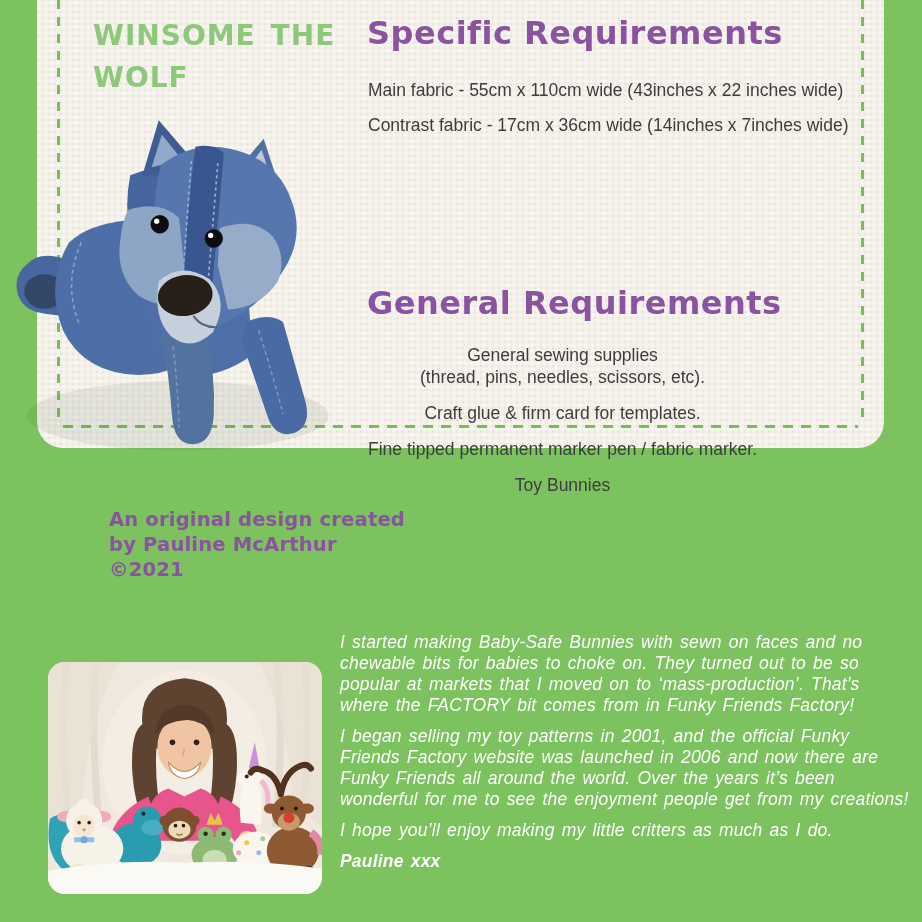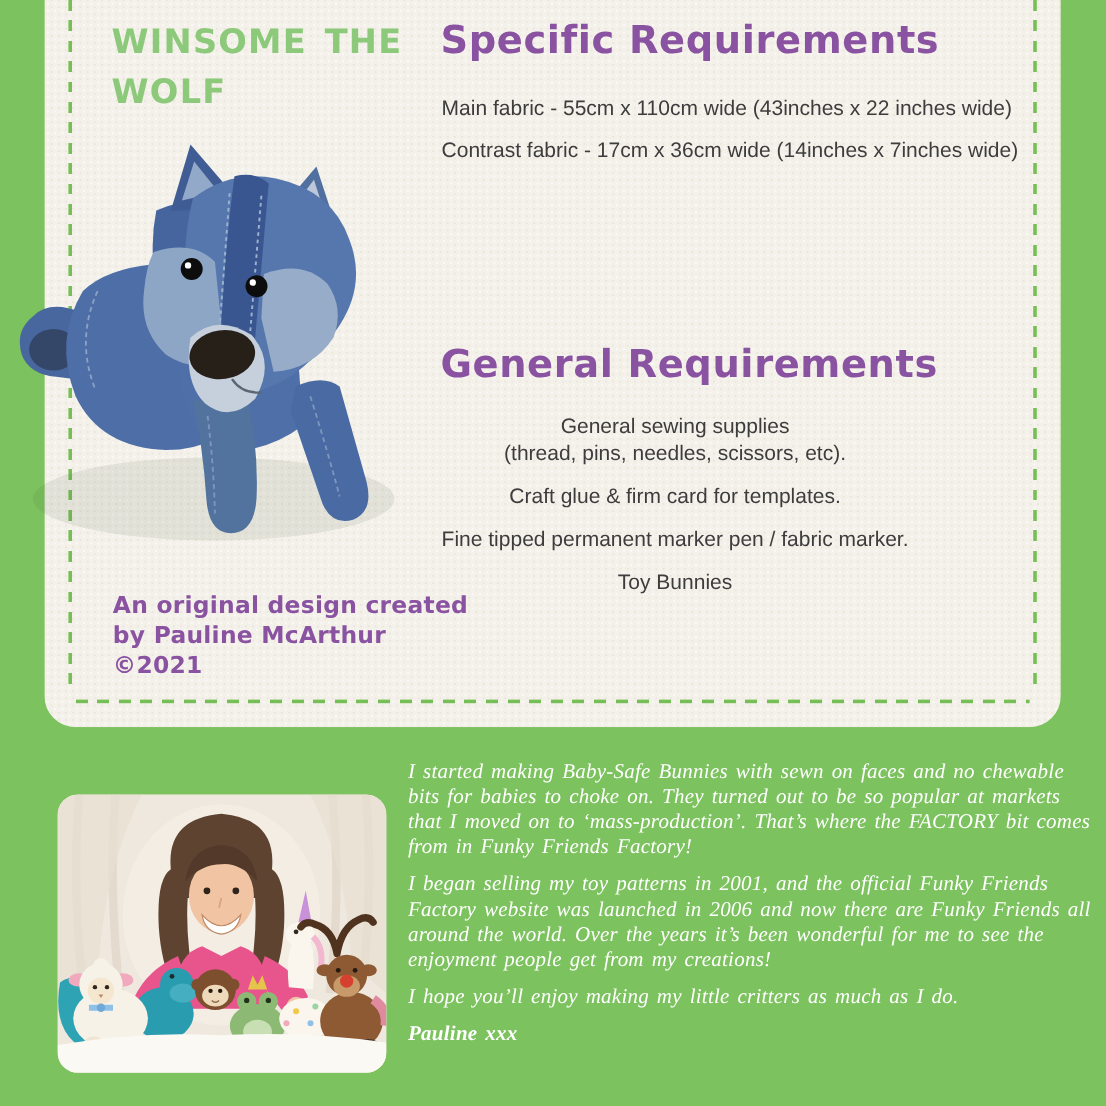--- a/index.html
+++ b/index.html
@@ -1,21 +1,21 @@
 <!DOCTYPE html>
 <html><head>
 <meta charset="utf-8">
 <style>
   html,body{margin:0;padding:0;}
   body{font-family:"Liberation Sans",sans-serif;}
   .page{position:relative;width:922px;height:922px;background:#7cc25e;overflow:hidden;}
 
   
   .card{
-    position:absolute;left:37px;top:0;width:847px;height:606px;
+    position:absolute;left:37px;top:0;width:847px;height:448px;
     background-color:#f4f1ea;
     background-image:
       radial-gradient(rgba(255,255,255,0.65) 22%, transparent 23%),
       radial-gradient(rgba(215,209,192,0.38) 22%, transparent 23%);
     background-size:6px 6px;background-position:0 0,3px 3px;
     border-radius:0 0 26px 26px;
   }
   .dash-v{position:absolute;width:3px;
     background:repeating-linear-gradient(to bottom,#76bf56 0 9px,transparent 9px 17px);}
   .dash-h{position:absolute;height:3px;
@@ -39,37 +39,37 @@
   .heading-general{top:284px;}
 
   .req-list{position:absolute;left:331px;margin:0;padding:0;list-style:none;
     color:#3d3d3d;font-size:17.5px;line-height:22px;}
   .req-list-specific{top:79px;}
   .req-list-general{top:344px;}
   .req-item{margin:0 16px 13px 0;white-space:pre-line;}
   .req-list-general .req-item{margin-bottom:14px;text-align:center;}
 
   .credit{
-    position:absolute;left:57px;top:493px;margin:0;white-space:pre-line;
+    position:absolute;left:57px;top:493px;margin:15px;white-space:pre-line;
     font-family:"DejaVu Sans",sans-serif;font-weight:bold;
     font-size:19.5px;line-height:1.28;color:#8a53a1;letter-spacing:0.2px;
   }
 
   .wolf-photo{position:absolute;left:10px;top:112px;width:326px;height:362px;}
 
   
   .bio-photo{
     position:absolute;left:48px;top:662px;width:274px;height:232px;
     border-radius:17px;overflow:hidden;background:#efe8de;
   }
   .bio-text{
     position:absolute;left:340px;top:632px;width:572px;color:#ffffff;
   }
   .bio-text p{
-    margin:0 0 10px 0;font-style:italic;font-family:Liberation Serif, serif;
+    margin:0 0 10px 0;font-style:italic;font-family:Liberation Sans, sans-serif;
     font-size:17.5px;line-height:21px;letter-spacing:0.2px;word-spacing:2px;
   }
   .signoff{
     margin:4px 0 0 0;font-family:"DejaVu Sans",sans-serif;font-weight:bold;
     font-size:30px;letter-spacing:0.5px;color:#ffffff;
   }
 </style>
 </head>
 <body>
 

